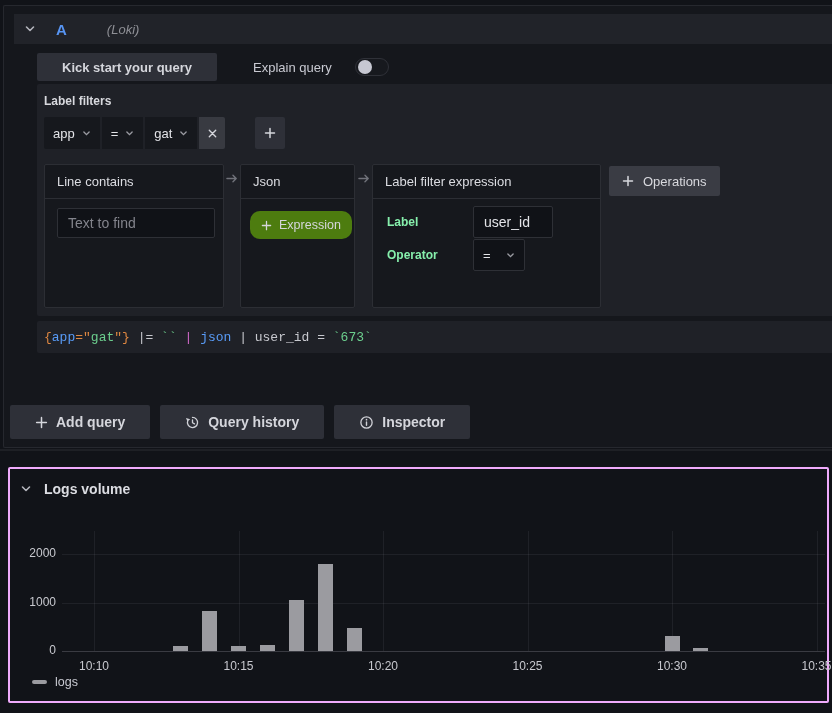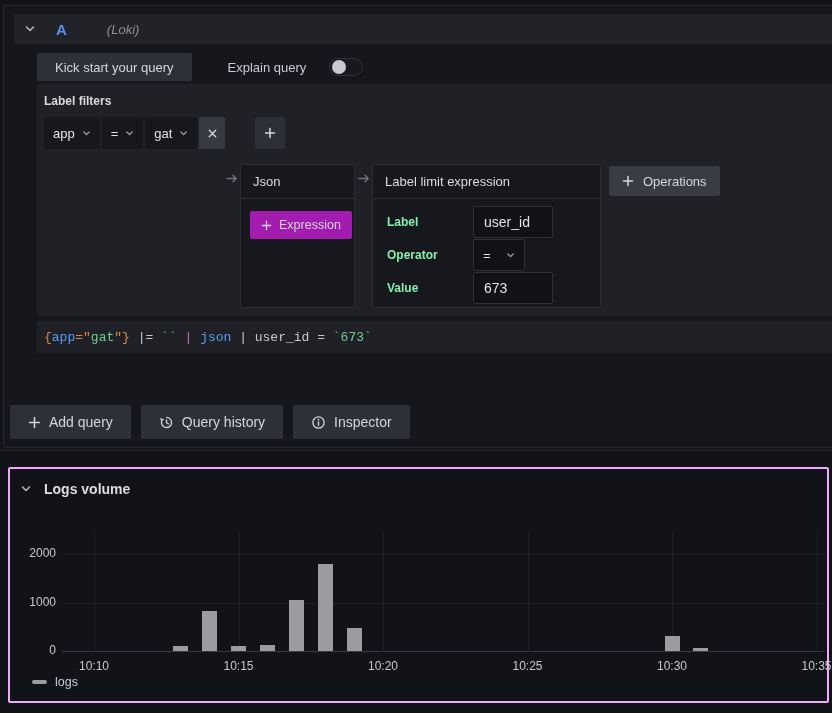--- a/index.html
+++ b/index.html
@@ -14,22 +14,22 @@
   
   .query-container{left:3px;top:5px;right:0;height:443px;background:#15171c;
     border:1px solid #26282e;border-right:none;border-radius:2px 0 0 2px;box-sizing:border-box;}
   .query-header{left:10px;top:8px;right:0;height:30px;background:#212329;
     display:flex;align-items:center;padding-left:10px;box-sizing:border-box;}
   .refid{color:#5794f2;font-weight:700;font-size:15px;margin-left:20px;}
   .ds-hint{color:#8f9096;font-style:italic;margin-left:40px;font-size:13px;}
 
   .btn{display:inline-flex;align-items:center;justify-content:center;gap:8px;
     background:#2e3038;color:#d5d6dc;border:none;border-radius:2px;
-    font-family:"Liberation Sans",sans-serif;font-size:13px;font-weight:400;
-    padding:0 18px;cursor:pointer;white-space:nowrap;}
+    font-family:"Liberation Sans",sans-serif;font-size:13px;font-weight:700;
+    padding:0 25px;cursor:pointer;white-space:nowrap;}
   .toolbar-row{left:33px;top:47px;height:28px;display:flex;align-items:center;}
   .toolbar-row .btn{height:28px;}
   .explain-wrap{display:flex;align-items:center;margin-left:26px;gap:23px;color:#c9cad2;}
   .toggle{width:34px;height:18px;border-radius:9px;background:#17191e;border:1px solid #2f3138;
     position:relative;box-sizing:border-box;cursor:pointer;}
   .toggle .knob{position:absolute;left:2px;top:1px;width:14px;height:14px;border-radius:50%;background:#c7c8d2;}
 
   
   .section{left:33px;right:0;background:#1f2127;border-radius:2px 0 0 2px;}
   .sec-builder{top:78px;height:232px;}
@@ -45,21 +45,21 @@
     display:flex;align-items:center;justify-content:center;color:#d5d6dc;font-size:16px;cursor:pointer;}
 
   .card{position:absolute;top:80px;background:#16181d;border:1px solid #2c2e34;border-radius:2px;
     box-sizing:border-box;height:144px;}
   .card-head{height:34px;display:flex;align-items:center;padding:0 12px;
     border-bottom:1px solid #2c2e34;font-size:13px;color:#dcdde2;cursor:grab;box-sizing:border-box;}
   .op-arrow{position:absolute;top:87px;width:13px;height:14px;color:#70727a;}
   .tinput{background:#101217;border:1px solid #2e3036;border-radius:2px;color:#e3e4e8;
     font-family:"Liberation Sans",sans-serif;font-size:14px;padding:0 10px;box-sizing:border-box;outline:none;}
   .tinput::placeholder{color:#83848c;}
-  .expr-btn{position:absolute;left:9px;top:46px;height:28px;background:#a21caf;border:none;border-radius:2px;
+  .expr-btn{position:absolute;left:9px;top:46px;height:28px;background:#4d7c0f;border:none;border-radius:10px;
     color:#d5d6db;font-size:12.5px;font-weight:500;display:flex;align-items:center;gap:7px;padding:0 11px;cursor:pointer;}
   .fld-row{position:absolute;left:14px;height:30px;display:flex;align-items:center;}
   .fld-label{width:86px;font-size:12px;font-weight:700;color:#86efac;}
   .op-select{background:#101217;border:1px solid #2e3036;border-radius:2px;width:52px;height:32px;
     display:flex;align-items:center;justify-content:space-between;padding:0 9px;box-sizing:border-box;
     color:#e3e4e8;font-size:13px;cursor:pointer;}
   .operations-btn{position:absolute;left:572px;top:82px;height:30px;background:#3a3c44;border:none;border-radius:2px;
     color:#d8d9de;font-size:13px;font-weight:500;display:flex;align-items:center;gap:9px;padding:0 13px;cursor:pointer;}
 
   .sec-preview{top:315px;height:32px;display:flex;align-items:center;
@@ -151,20 +151,24 @@
       </span>
       <span class="add-filter-btn">
         <span class="ic">
             <svg width="12" height="12" viewBox="0 0 12 12">
               <path d="M6 1.5 V10.5 M1.5 6 H10.5" stroke="#d5d6dc" stroke-width="1.5" stroke-linecap="round"></path>
             </svg>
           </span>
       </span>
     </div>
 
+    <div class="card" style="left:7px;width:180px;">
+      <div class="card-head">Line contains</div>
+      <input class="tinput" style="position: absolute; left: 12px; top: 43px; width: 158px; height: 30px;" placeholder="Text to find">
+    </div>
 
     <span class="abs op-arrow ic" style="left:189px;">
       <svg width="13" height="13" viewBox="0 0 14 14">
           <path d="M1 7 H11 M7.5 3.5 L11 7 L7.5 10.5" fill="none" stroke="#70727a" stroke-width="1.5" stroke-linecap="round" stroke-linejoin="round"></path>
         </svg>
     </span>
 
     <div class="card" style="left:203px;width:115px;">
       <div class="card-head">Json</div>
       <button class="expr-btn">
@@ -177,39 +181,35 @@
       </button>
     </div>
 
     <span class="abs op-arrow ic" style="left:321px;">
       <svg width="13" height="13" viewBox="0 0 14 14">
           <path d="M1 7 H11 M7.5 3.5 L11 7 L7.5 10.5" fill="none" stroke="#70727a" stroke-width="1.5" stroke-linecap="round" stroke-linejoin="round"></path>
         </svg>
     </span>
 
     <div class="card" style="left:335px;width:229px;">
-      <div class="card-head">Label limit expression</div>
+      <div class="card-head">Label filter expression</div>
       <div class="fld-row" style="top:42px;">
         <span class="fld-label">Label</span>
         <input class="tinput" style="width: 80px; height: 32px; text-align: left;" value="user_id">
       </div>
       <div class="fld-row" style="top:75px;">
         <span class="fld-label">Operator</span>
         <span class="op-select">
           <span>=</span>
           <span class="ic">
               <svg width="9" height="9" viewBox="0 0 12 12">
                 <polyline points="2.5,4 6,7.5 9.5,4" fill="none" stroke="#9a9ba2" stroke-width="1.8" stroke-linecap="round"></polyline>
               </svg>
             </span>
         </span>
-      </div>
-      <div class="fld-row" style="top:108px;">
-        <span class="fld-label">Value</span>
-        <input class="tinput" style="width: 80px; height: 32px;" value="673">
       </div>
     </div>
 
     <button class="operations-btn">
       <span class="ic">
           <svg width="12" height="12" viewBox="0 0 12 12">
             <path d="M6 1.5 V10.5 M1.5 6 H10.5" stroke="#d8d9de" stroke-width="1.5" stroke-linecap="round"></path>
           </svg>
         </span>
       <span>Operations</span>

